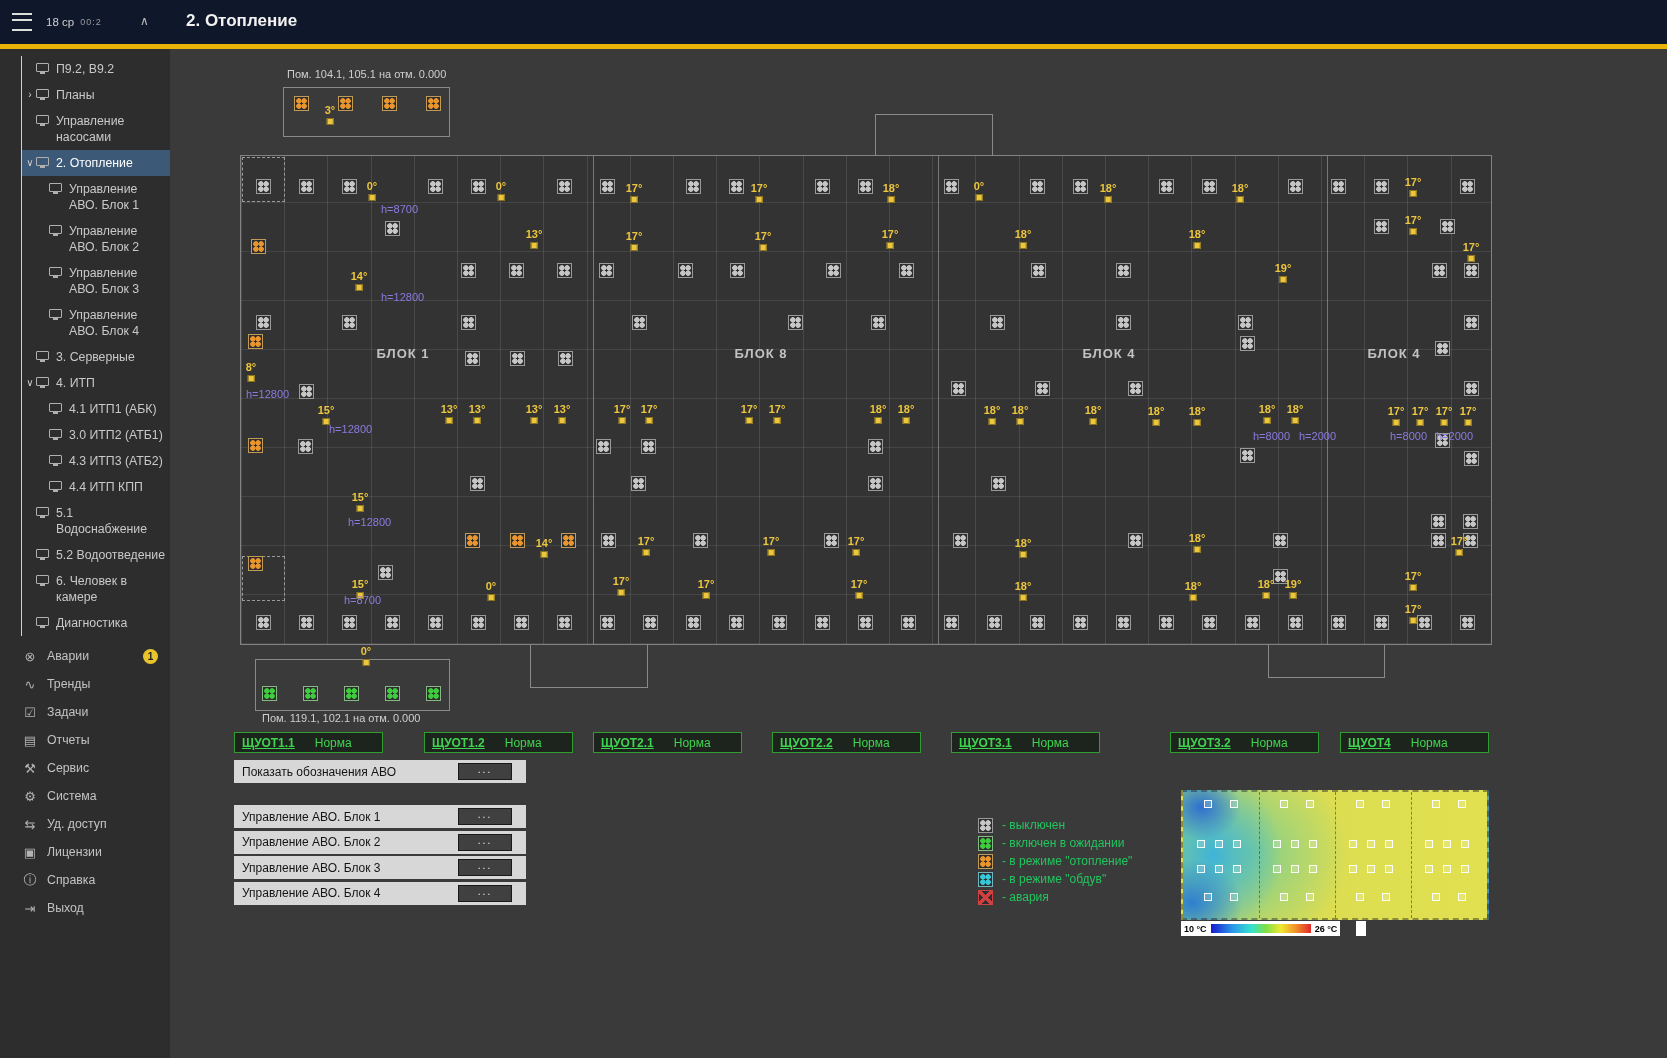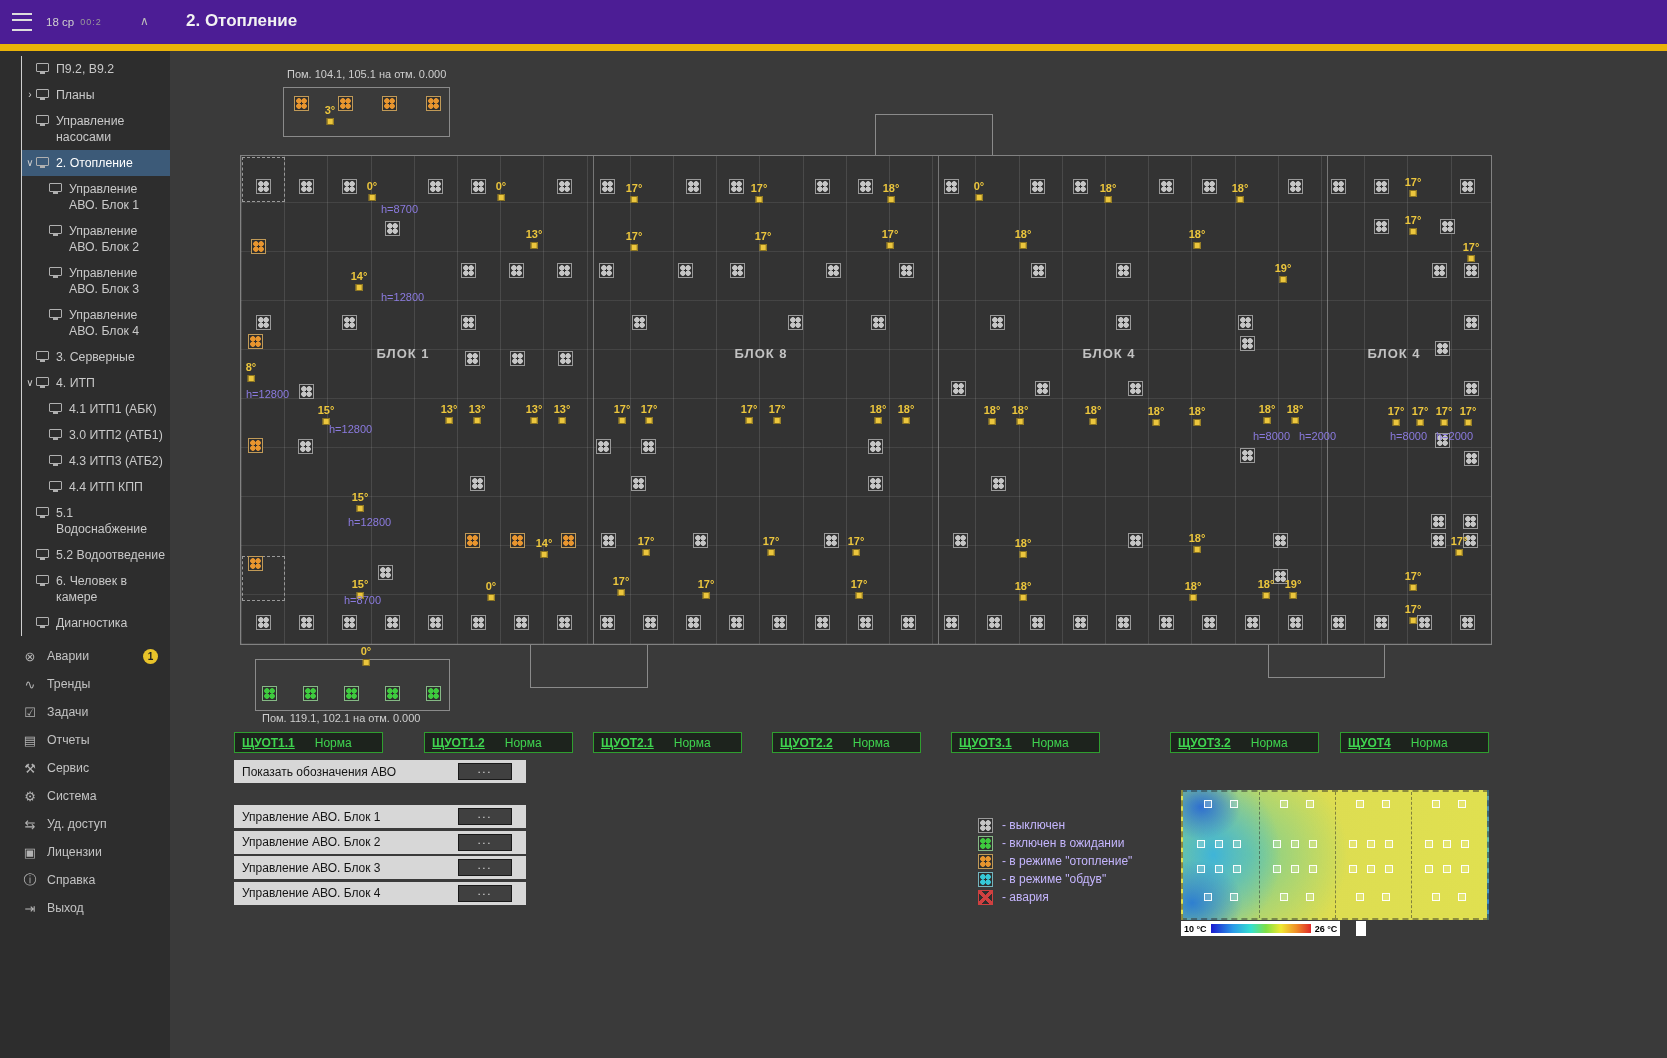--- a/index.html
+++ b/index.html
@@ -1,21 +1,21 @@
 <!DOCTYPE html>
 <html><head>
 <meta charset="utf-8">
 <style>
   html,body{margin:0;padding:0;background:#3a3a3a;width:1667px;height:1058px;overflow:hidden;
     font-family:"Liberation Sans",sans-serif;-webkit-font-smoothing:antialiased;}
   body{position:relative;color:#c9c9c9;}
 
   
-  .topbar{position:absolute;left:0;top:0;width:1667px;height:44px;background:#4c1d95;z-index:5;
-    border-bottom:7px solid #eab308;display:flex;align-items:center;}
+  .topbar{position:absolute;left:0;top:0;width:1667px;height:44px;background:#0f172a;z-index:5;
+    border-bottom:5px solid #eab308;display:flex;align-items:center;}
   .hamburger{width:20px;height:14px;border-top:2px solid #ddd;border-bottom:2px solid #ddd;
     position:relative;margin-left:12px;cursor:pointer;}
   .hamburger::after{content:"";position:absolute;left:0;right:0;top:4px;height:2px;background:#ddd;}
   .datetime{margin-left:14px;font-size:11.5px;color:#cfcfcf;display:flex;align-items:center;gap:6px;}
   .datetime .time2{font-size:9px;color:#9a9a9a;letter-spacing:1px;}
   .collapse{position:absolute;left:140px;top:14px;color:#bbb;font-size:12px;cursor:pointer;}
   .page-title{position:absolute;left:186px;top:11px;font-size:17px;font-weight:bold;color:#f2f2f2;}
 
   
   .sidebar{position:absolute;left:0;top:44px;width:170px;bottom:0;background:#2d2d2d;z-index:4;
@@ -96,21 +96,21 @@
   .bar-label{font-size:12px;color:#141414;padding-left:8px;}
   .dots-btn{position:absolute;right:14px;top:3px;width:54px;height:17px;background:#404040;
     border:1px solid #1a1a1a;color:#eaeaea;font-size:10px;line-height:12px;text-align:center;
     letter-spacing:2px;box-sizing:border-box;cursor:pointer;}
   .ctl-rows{position:absolute;left:234px;top:805px;width:292px;}
   .ctl-rows .bar{position:relative;left:0;margin-bottom:2.5px;}
 
   
   .legend{position:absolute;left:978px;top:816px;}
   .lg-row{display:flex;align-items:center;gap:9px;height:18px;}
-  .lg-label{font-size:12px;color:#c4b5fd;}
+  .lg-label{font-size:12px;color:#22c55e;}
 
   
   .heatmap{position:absolute;left:1181px;top:790px;width:308px;height:130px;box-sizing:border-box;
     border:2px dashed rgba(40,40,40,0.45);background-color:#dede4e;
     background-image:
       radial-gradient(55px 45px at 6% 12%, #2e6fd0 0%, rgba(46,111,208,0) 72%),
       radial-gradient(70px 60px at 3% 88%, #2e7fd0 0%, rgba(46,127,208,0) 72%),
       radial-gradient(90px 110px at 10% 50%, #3fb4d8 0%, rgba(63,180,216,0) 75%),
       radial-gradient(140px 140px at 22% 50%, #7fcf8f 0%, rgba(127,207,143,0) 70%),
       linear-gradient(90deg, #8fcf7f 0%, #c8d862 18%, #dcdc52 32%, #e0e050 100%);}

